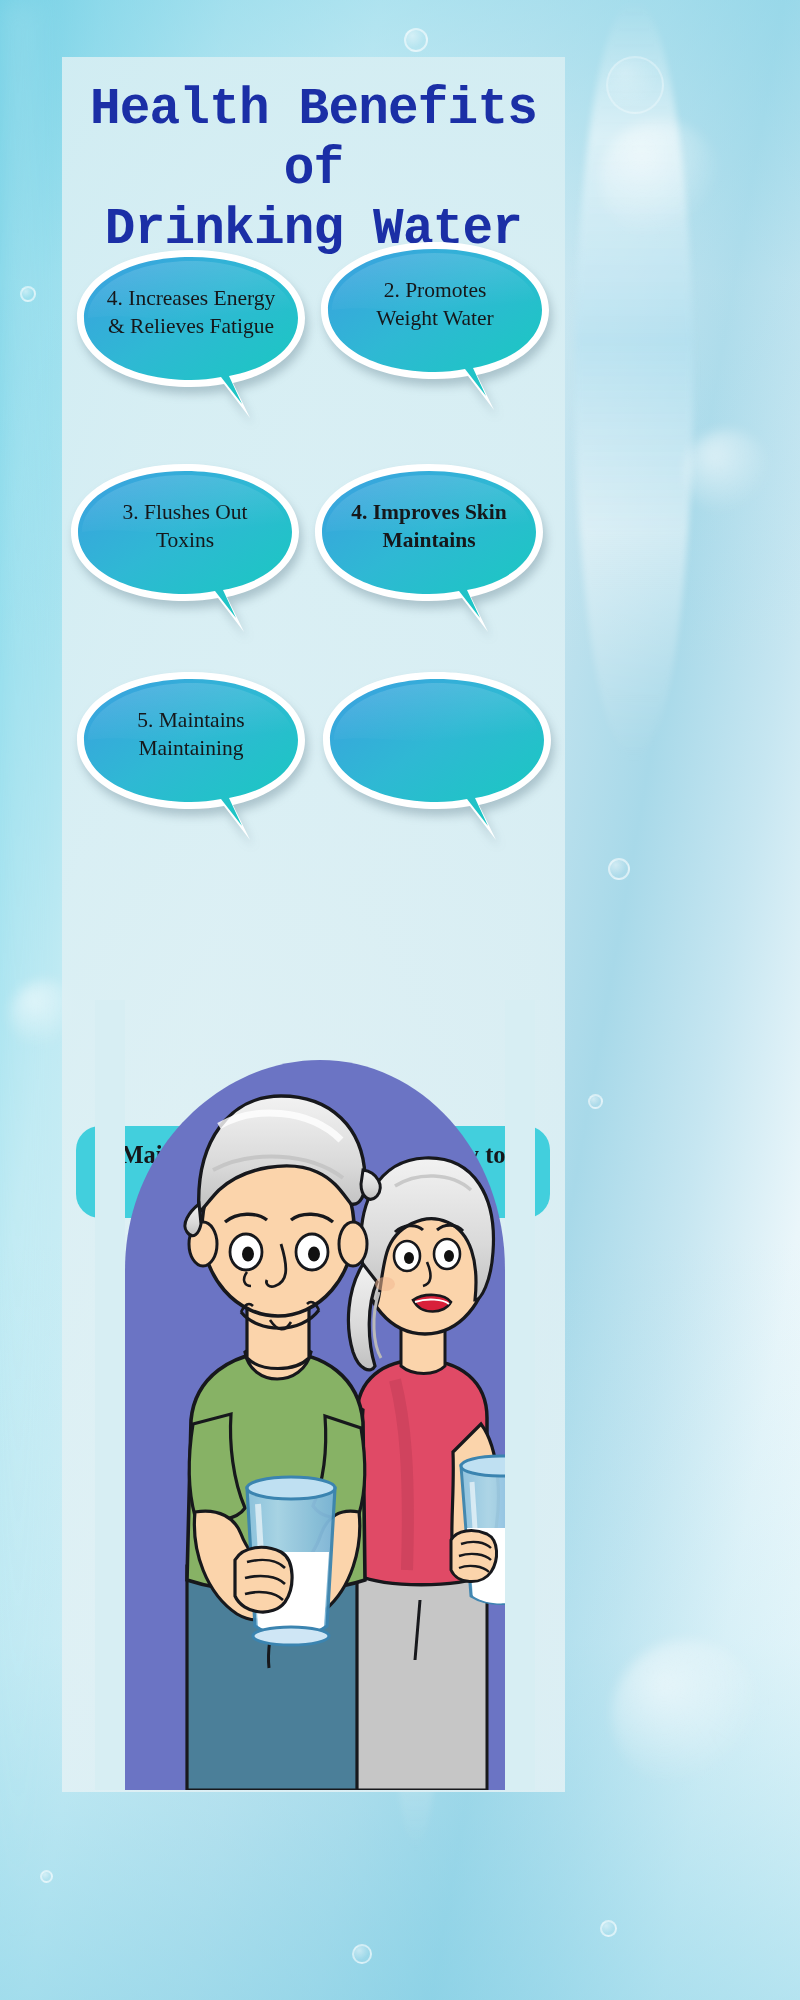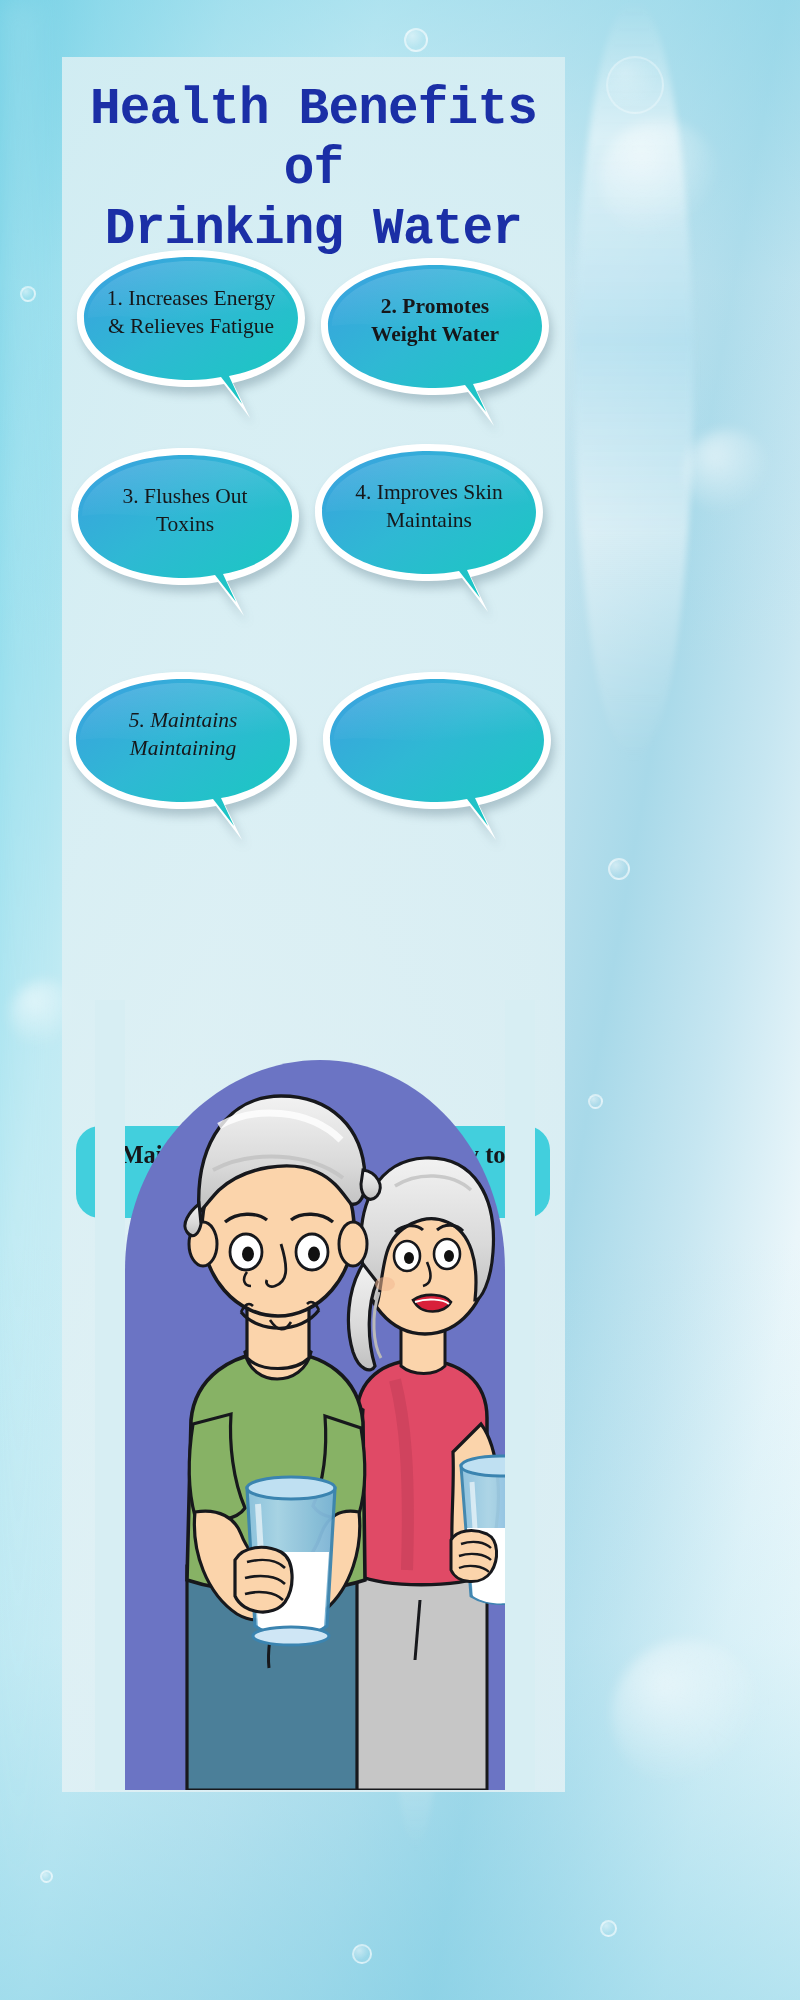--- a/index.html
+++ b/index.html
@@ -130,24 +130,24 @@
     top: 36px;
     text-align: center;
     font-family: "Liberation Serif", "DejaVu Serif", serif;
     font-size: 21.5px;
     line-height: 1.32;
     color: #16171a;
   }
 
   
   #b1 { left: 74px;  top: 248px; }
-  #b2 { left: 318px; top: 256px; font-weight: bold; }
-  #b3 { left: 68px;  top: 446px; }
-  #b4 { left: 312px; top: 442px; }
-  #b5 { left: 66px;  top: 670px; font-style: italic; }
+  #b2 { left: 318px; top: 240px; }
+  #b3 { left: 68px;  top: 462px; }
+  #b4 { left: 312px; top: 462px; font-weight: bold; }
+  #b5 { left: 74px;  top: 670px; }
   #b6 { left: 320px; top: 670px; }
 
   
   #banner {
     position: absolute;
     left: 76px;
     top: 1126px;
     width: 474px;
     height: 92px;
     background: #42cfdd;
@@ -225,21 +225,21 @@
 
 <div class="bubble" id="b1">
   <div class="shadowed">
     <svg viewBox="0 0 234 152" preserveAspectRatio="none">
       <path d="M117 2 C183 2 231 31 231 70 C231 101 201 126 159 135 L176 170 L150 136 C140 138 129 139 117 139 C51 139 3 109 3 70 C3 31 51 2 117 2 Z" fill="#ffffff"></path>
       <path d="M117 9 C179 9 224 35 224 70 C224 99 195 121 155 128 L168 156 L147 129 C137 131 127 132 117 132 C55 132 10 105 10 70 C10 35 55 9 117 9 Z" fill="url(#bubGrad)"></path>
       <path d="M14 70 C14 38 60 13 117 13 C174 13 220 38 220 70 C180 86 60 62 14 70 Z" fill="url(#bubSheen)"></path>
     </svg>
   </div>
   <div class="label">
-    <span>1. Increases Energy</span><br>
+    <span>4. Increases Energy</span><br>
     <span>&amp; Relieves Fatigue</span>
   </div>
 </div>
 
 <div class="bubble" id="b2">
   <div class="shadowed">
     <svg viewBox="0 0 234 152" preserveAspectRatio="none">
       <path d="M117 2 C183 2 231 31 231 70 C231 101 201 126 159 135 L176 170 L150 136 C140 138 129 139 117 139 C51 139 3 109 3 70 C3 31 51 2 117 2 Z" fill="#ffffff"></path>
       <path d="M117 9 C179 9 224 35 224 70 C224 99 195 121 155 128 L168 156 L147 129 C137 131 127 132 117 132 C55 132 10 105 10 70 C10 35 55 9 117 9 Z" fill="url(#bubGrad)"></path>
       <path d="M14 70 C14 38 60 13 117 13 C174 13 220 38 220 70 C180 86 60 62 14 70 Z" fill="url(#bubSheen)"></path>

